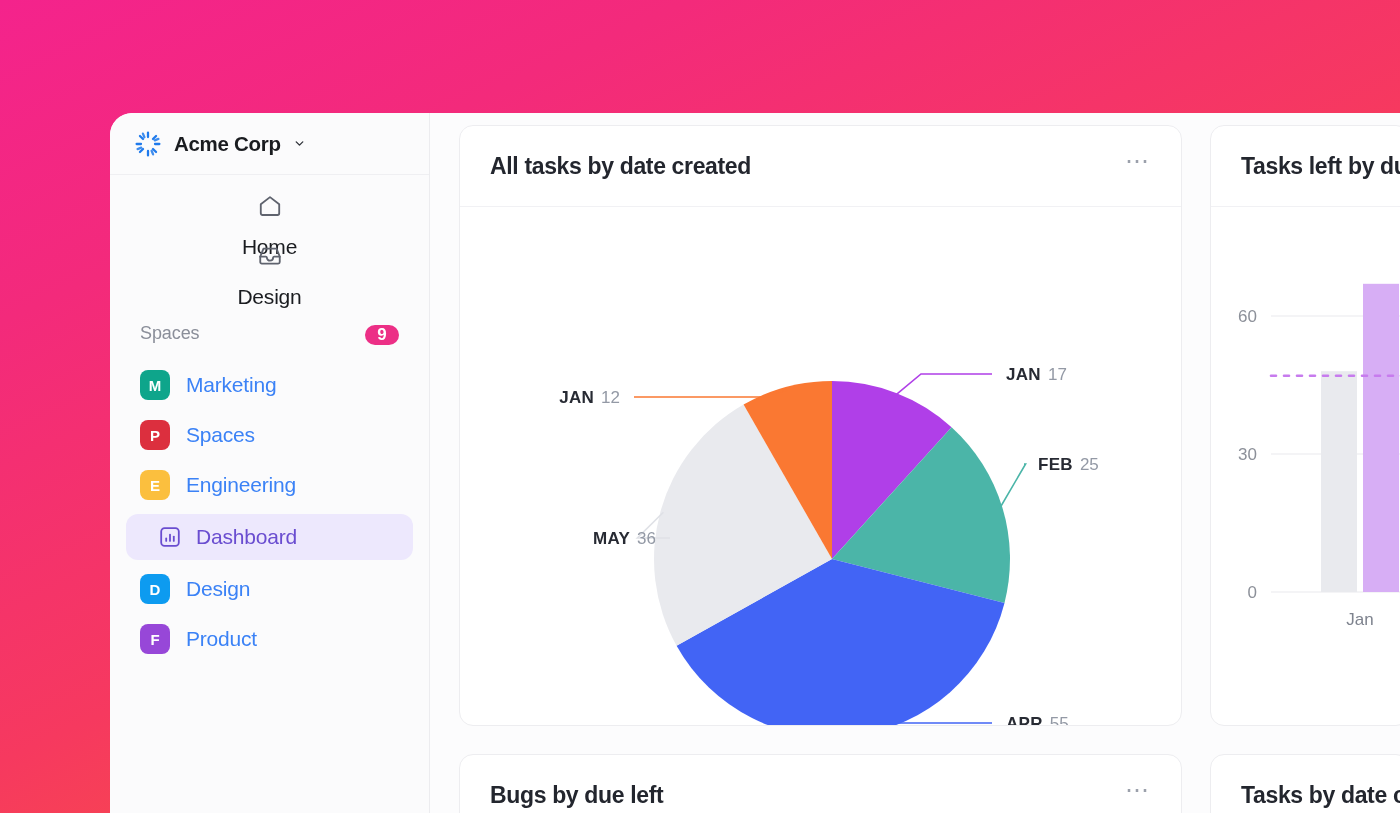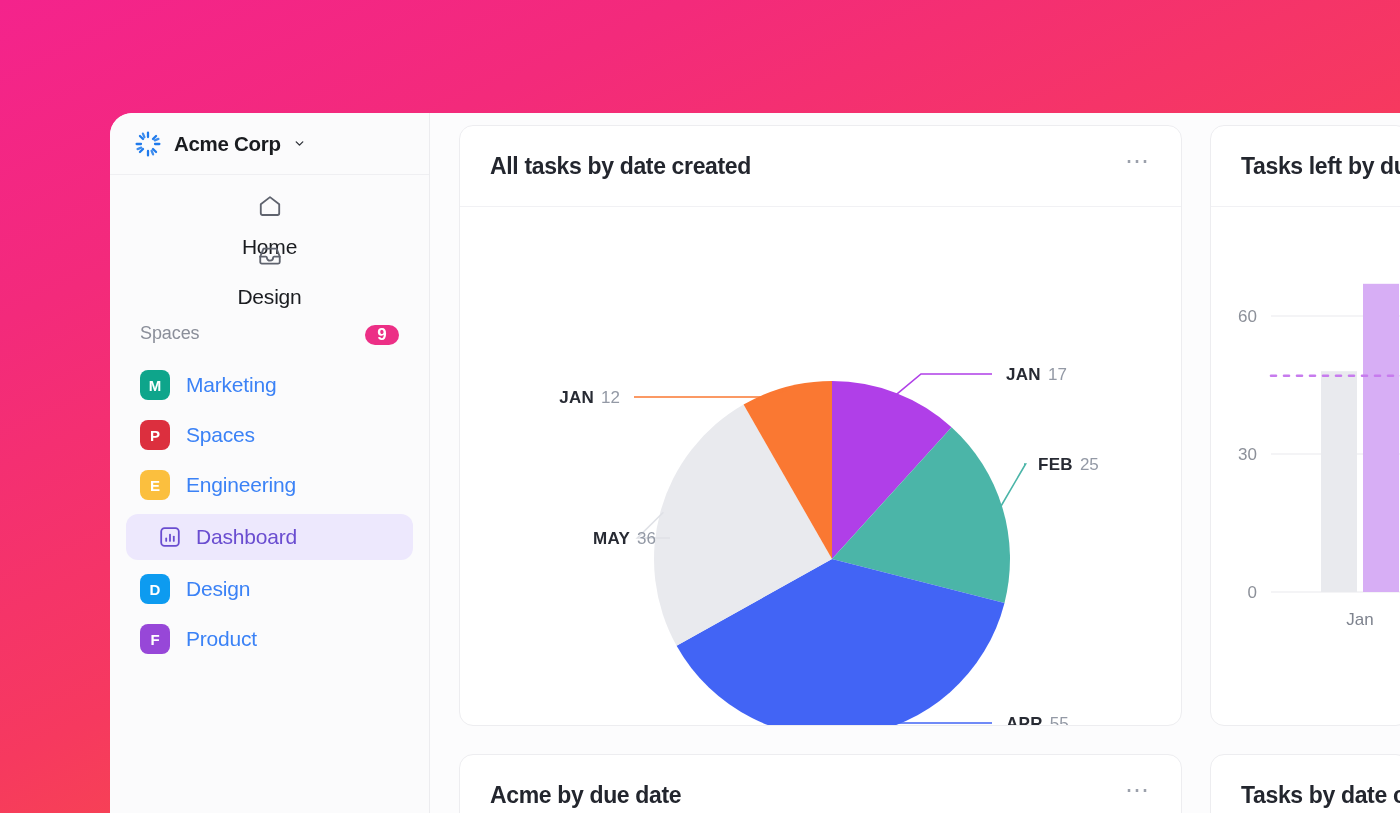--- a/index.html
+++ b/index.html
@@ -285,21 +285,21 @@
                 </g>
               <g id="bar-cats">
                   <text x="149" y="418" text-anchor="middle" class="ax-cat">Jan</text>
                 </g>
             </svg>
           </div>
         </section>
 
         <section class="card" style="height:120px">
           <header class="card-header">
-            <span class="card-title">Acme by due date</span>
+            <span class="card-title">Bugs by due left</span>
             <span class="card-menu">⋯</span>
           </header>
 
         </section>
 
         <section class="card" style="height:120px">
           <header class="card-header">
             <span class="card-title">Tasks by date created</span>
           </header>
 

